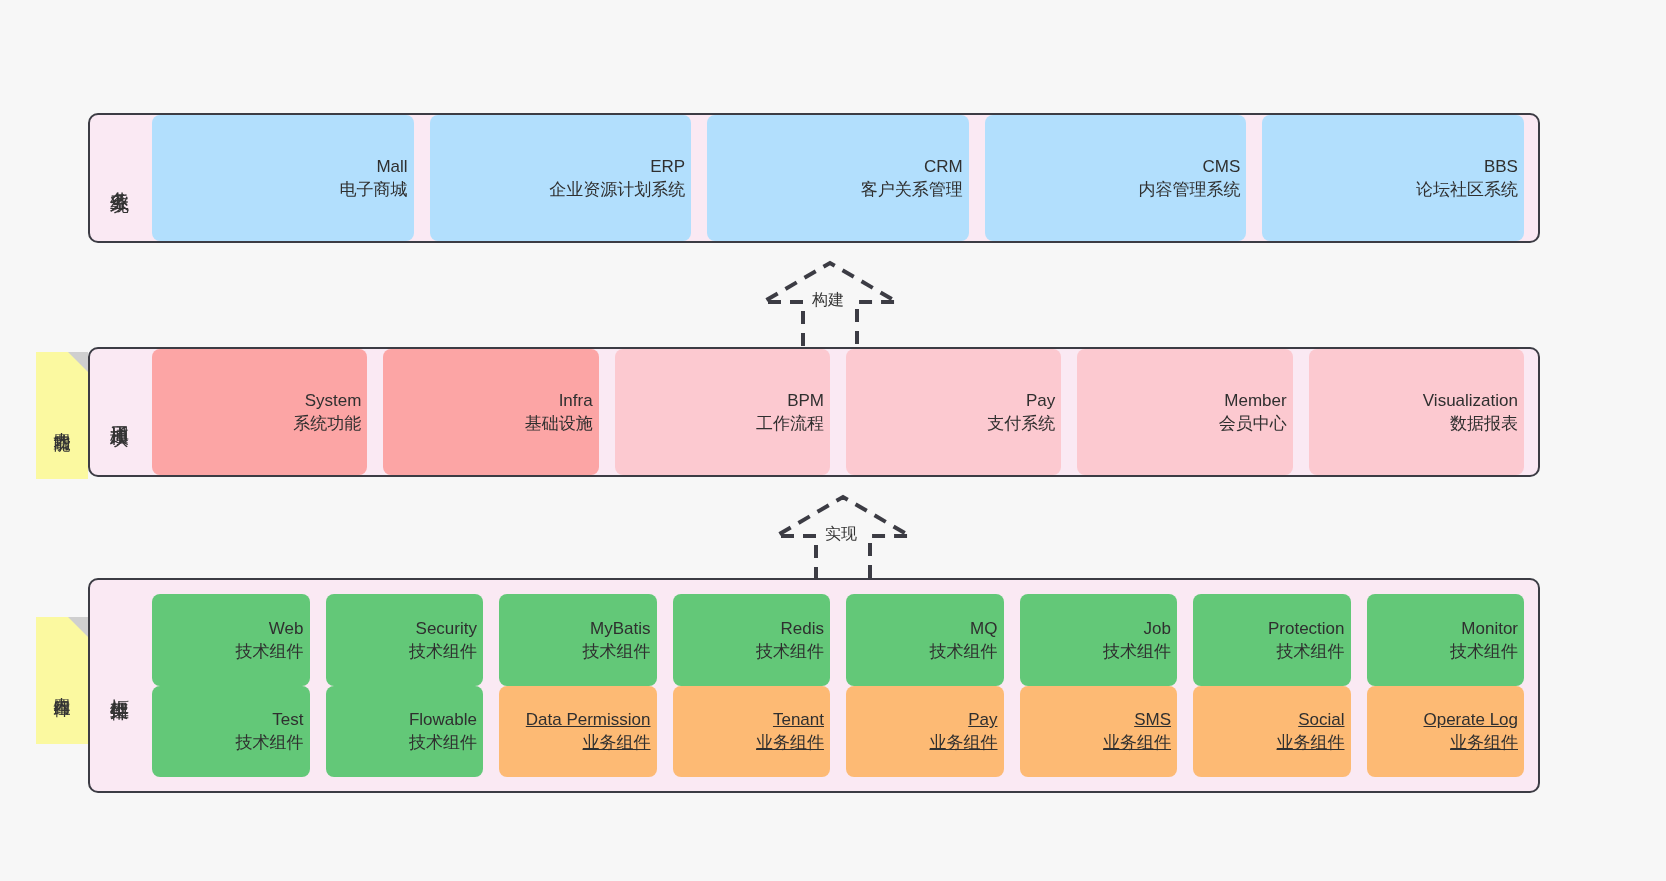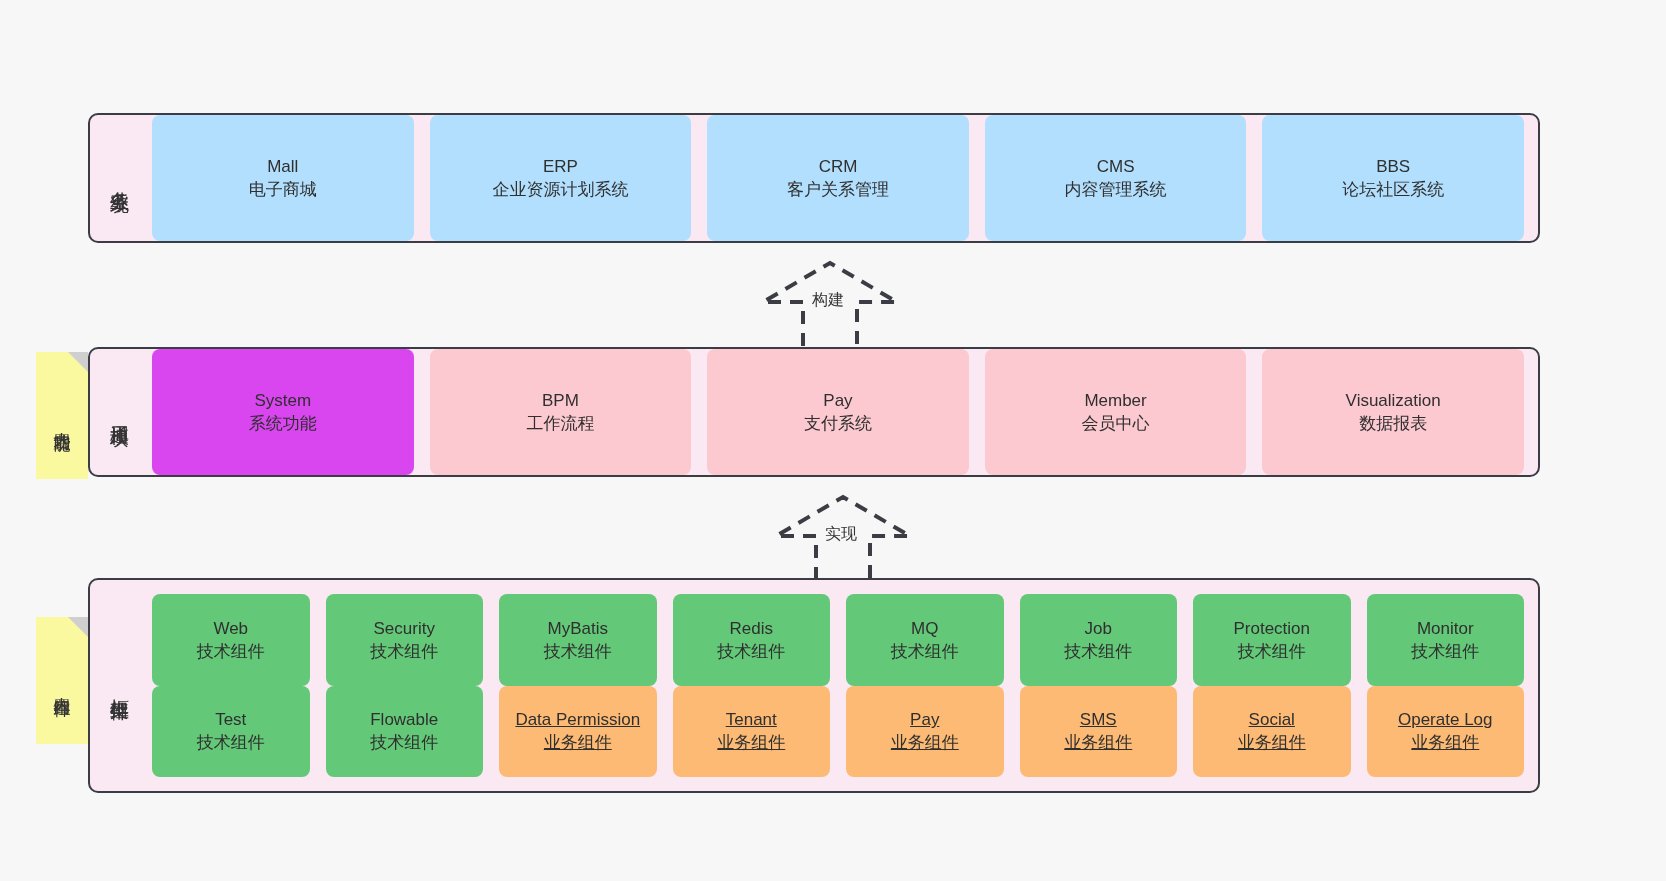--- a/index.html
+++ b/index.html
@@ -55,34 +55,34 @@
     align-items:stretch;
     flex:1 1 auto;
   }
 
   
   .card{
     flex:1 1 0;
     border-radius:8px;
     display:flex;
     flex-direction:column;
-    align-items:center;
+    align-items:flex-end;
     justify-content:center;
     text-align:center;
     font-size:17px;
     line-height:23px;
     color:#2f2f2f;
     box-sizing:border-box;
     padding:4px 6px;
     min-width:0;
   }
   .card .t1{white-space:normal;}
   .card .t2{white-space:nowrap;}
   .c-blue{background:#b2dffd;}
-  .c-red{background:#d946ef;}
+  .c-red{background:#fca5a5;}
   .c-pink{background:#fcc9d0;}
   .c-green{background:#63c878;}
   .c-lgreen{background:#fdba74;text-decoration:underline;}
 
   
   .note{
     position:absolute;
     background:#fbf9a0;
     width:52px;
     box-sizing:border-box;
@@ -164,20 +164,24 @@
   </div>
 
   <div class="panel" style="left:88px;top:347px;width:1452px;height:130px;">
     <div class="panel-title">通用模块</div>
     <div class="panel-body">
       <div class="row">
         <div class="card c-red">
           <span class="t1">System</span>
           <span class="t2">系统功能</span>
         </div>
+        <div class="card c-red">
+          <span class="t1">Infra</span>
+          <span class="t2">基础设施</span>
+        </div>
         <div class="card c-pink">
           <span class="t1">BPM</span>
           <span class="t2">工作流程</span>
         </div>
         <div class="card c-pink">
           <span class="t1">Pay</span>
           <span class="t2">支付系统</span>
         </div>
         <div class="card c-pink">
           <span class="t1">Member</span>

